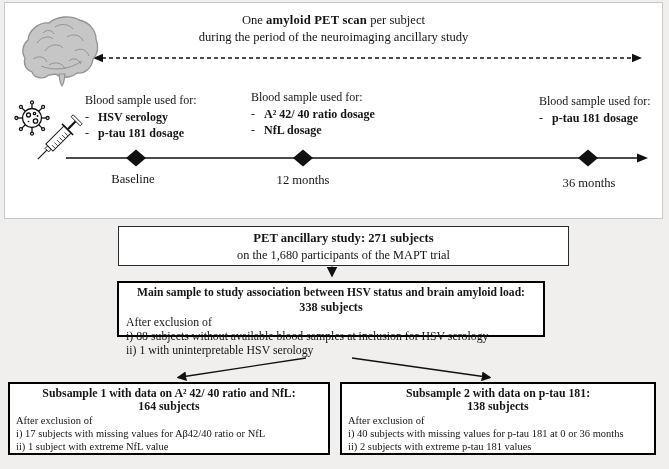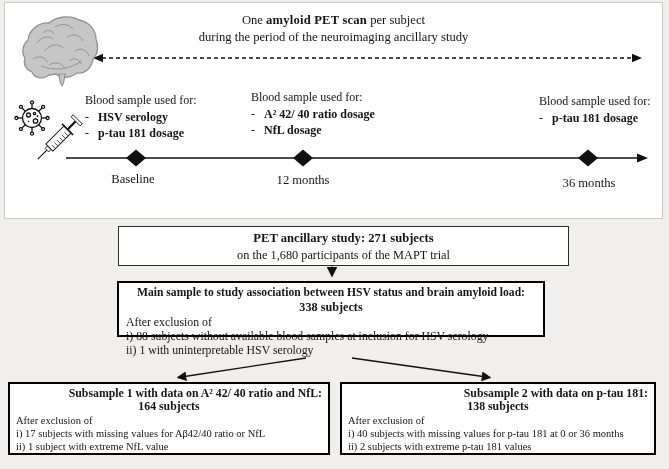--- a/index.html
+++ b/index.html
@@ -40,21 +40,21 @@
   .fbox{background:#ffffff;box-sizing:border-box;}
   .box1{left:118px;top:226px;width:451px;height:40px;border:1px solid #2a2a2a;text-align:center;padding-top:3px;}
   .box1 .t{font-size:12.6px;font-weight:bold;line-height:17px;white-space:nowrap;}
   .box1 .s{font-size:12.3px;line-height:16px;white-space:nowrap;text-align:center;}
   .box2{left:117px;top:281px;width:428px;height:56px;border:2.5px solid #000;padding:2px 7px 0 7px;}
   .box2 .t{font-size:11.6px;font-weight:bold;text-align:center;line-height:15px;white-space:nowrap;}
   .box2 .c{font-size:12.2px;font-weight:bold;text-align:center;line-height:15px;}
   .box2 .l{font-size:11.8px;line-height:14px;}
   .box3{left:8px;top:382px;width:322px;height:73px;border:2px solid #000;padding:2px 6px 0 6px;}
   .box4{left:340px;top:382px;width:316px;height:73px;border:2px solid #000;padding:2px 6px 5px 6px;}
-  .box3 .t,.box4 .t{font-size:11.8px;font-weight:bold;text-align:right;line-height:14px;white-space:nowrap;}
+  .box3 .t,.box4 .t{font-size:11.8px;font-weight:bold;text-align:center;line-height:14px;white-space:nowrap;}
   .box3 .c,.box4 .c{font-size:11.8px;font-weight:bold;text-align:center;line-height:13.5px;}
   .box3 .l,.box4 .l{font-size:10.5px;line-height:13.4px;white-space:nowrap;}
   .connectors{left:0;top:0;width:669px;height:469px;pointer-events:none;}
 </style>
 </head>
 <body>
 
 <div class="canvas">
 
   <div class="abs panel">

